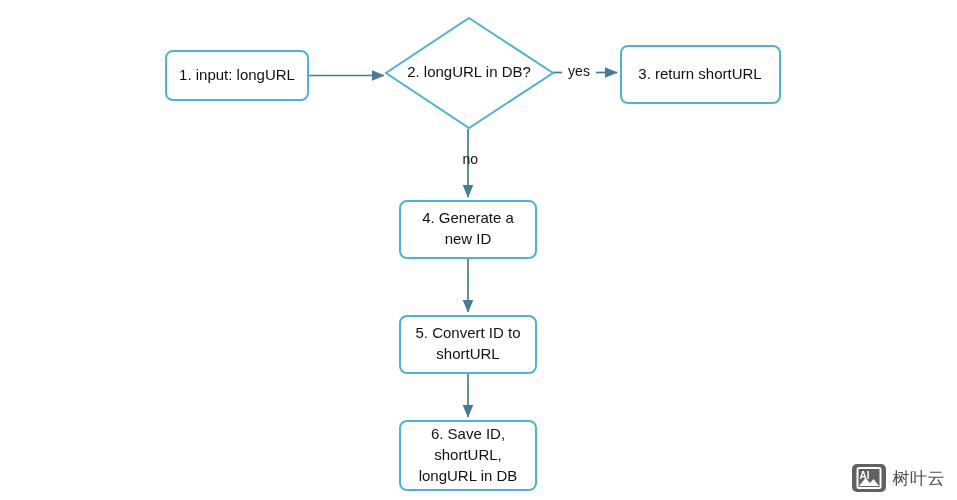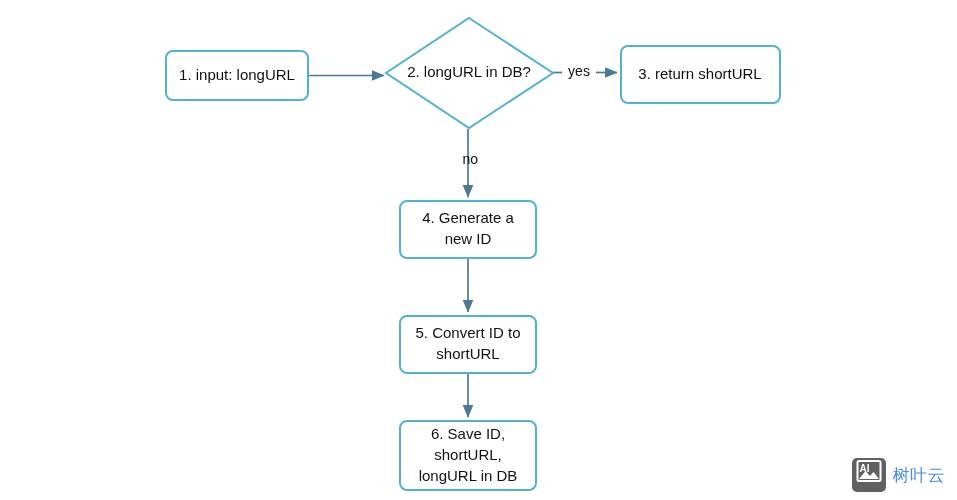--- a/index.html
+++ b/index.html
@@ -55,31 +55,31 @@
     position: absolute;
     right: 12px;
     bottom: 8px;
     display: flex;
     align-items: center;
     gap: 7px;
     opacity: 0.93;
   }
   #wm-icon {
     width: 34px;
-    height: 34px;
+    height: 28px;
     border-radius: 5px;
     background: #565656;
     display: flex;
-    align-items: flex-start;
+    align-items: center;
     justify-content: center;
   }
   #wm-text {
     font-family: "Liberation Sans", sans-serif;
     font-size: 17px;
-    color: #3b82f6;
+    color: #404040;
     letter-spacing: 0.5px;
     white-space: nowrap;
   }
 </style>
 </head>
 <body>
 
 <div id="canvas">
 
   <svg id="flow-svg" viewBox="0 0 957 500">

